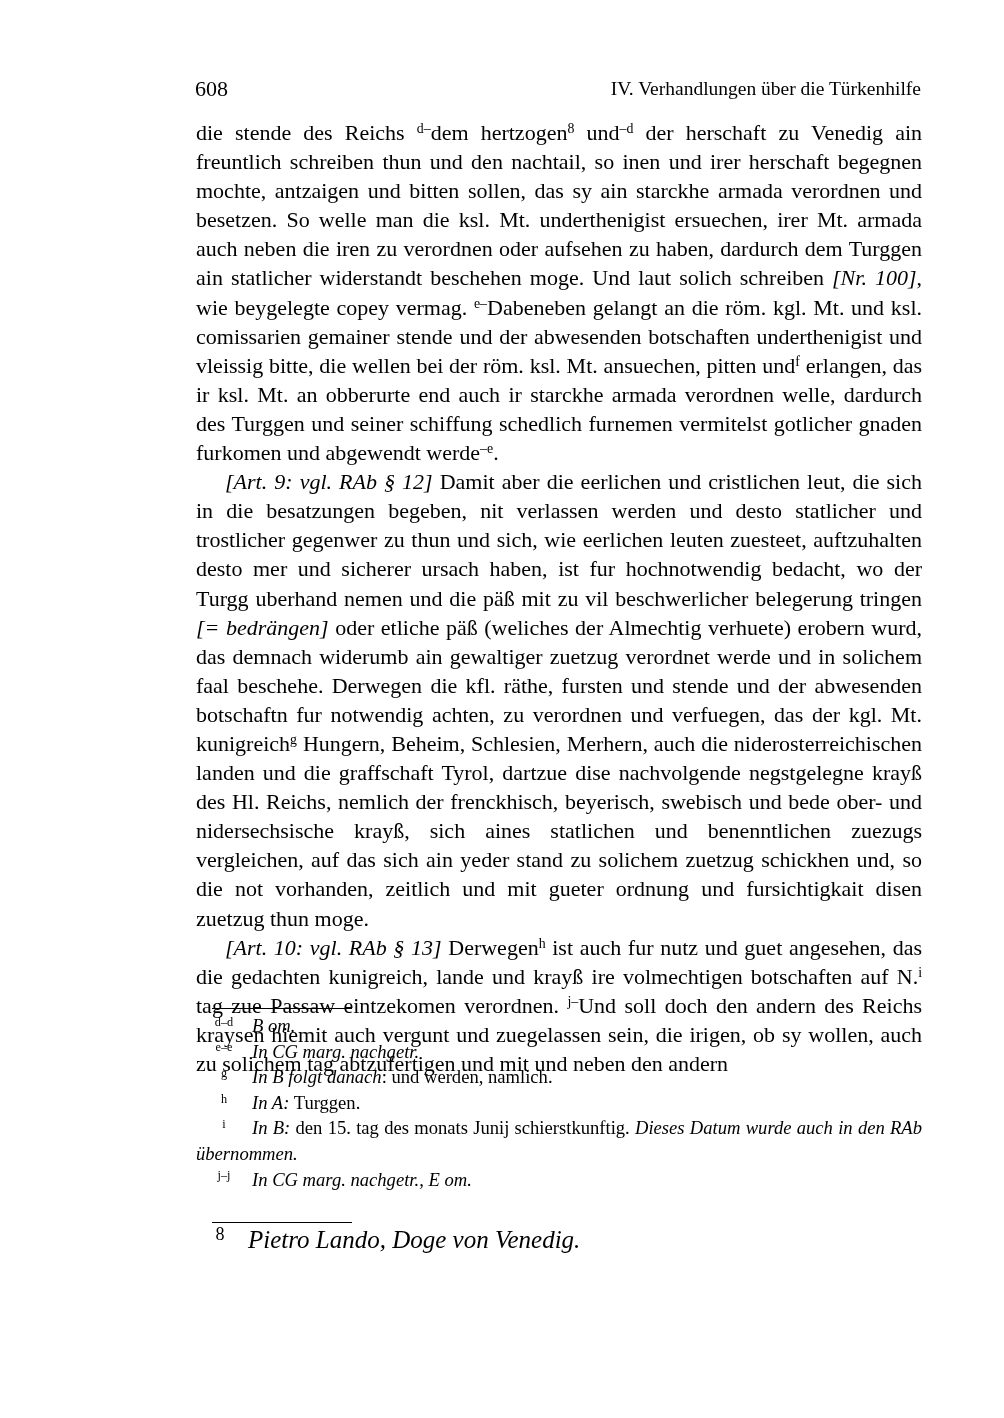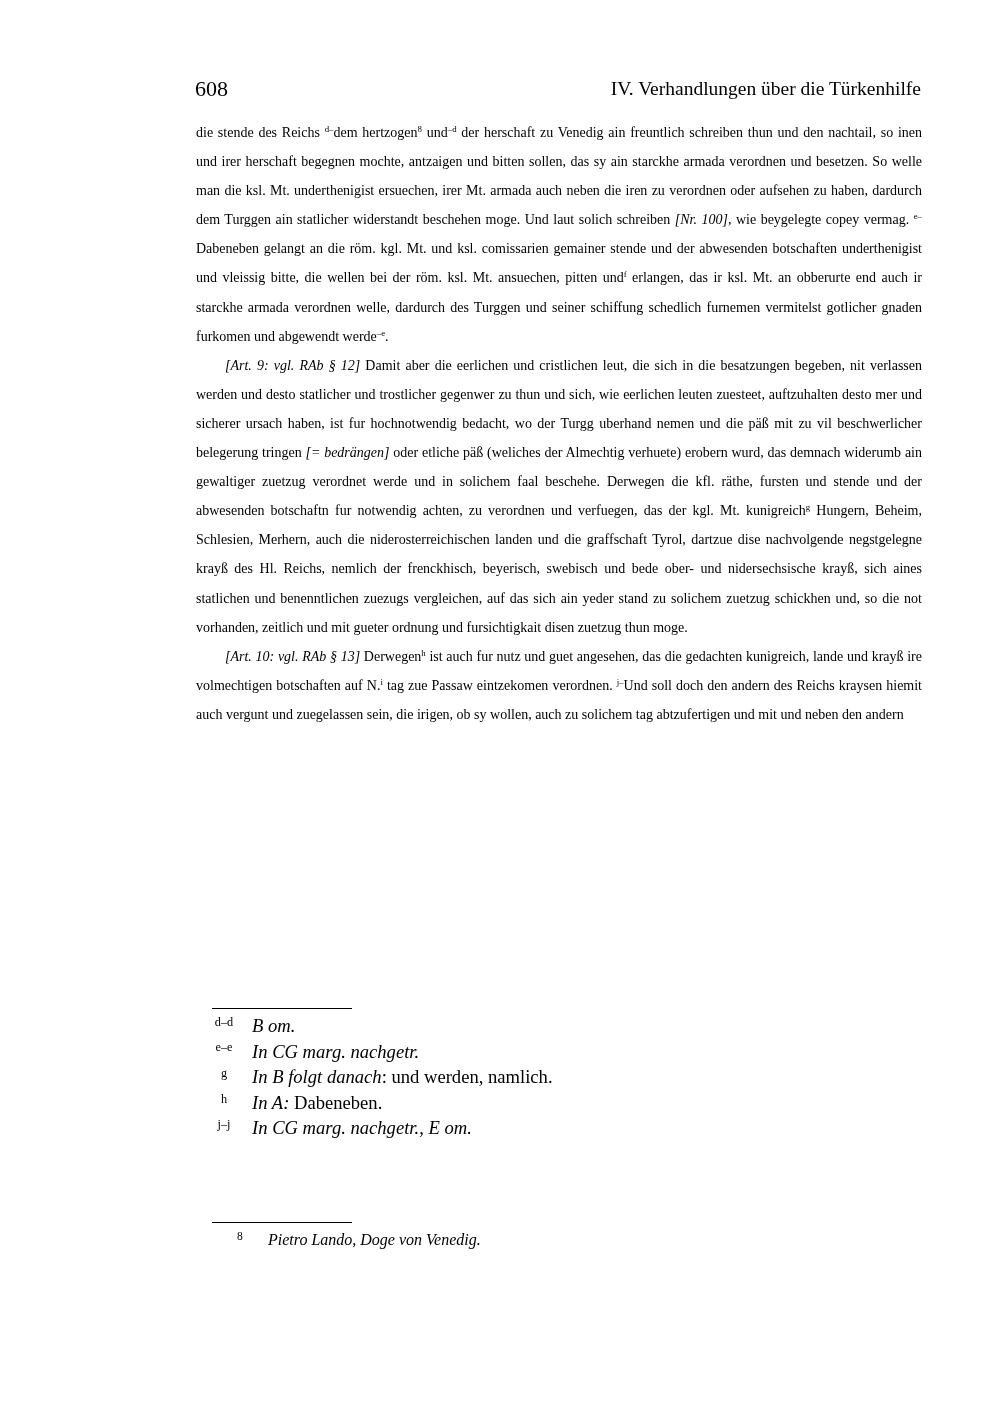--- a/index.html
+++ b/index.html
@@ -49,21 +49,21 @@
     padding-left: 30px;
     box-sizing: border-box;
   }
 
   
   .body {
     position: absolute;
     left: 156px;
     top: 118px;
     width: 726px;
-    font-size: 14px;
+    font-size: 22px;
     line-height: 29.1px;
     text-align: justify;
     text-justify: inter-word;
     hyphens: manual;
   }
   .body p {
     margin: 0;
     text-indent: 0;
   }
   .body p.ind {
@@ -116,24 +116,24 @@
   .fn-rule {
     position: absolute;
     left: 172px;
     top: 1222px;
     width: 140px;
     height: 0;
     border-top: 1.3px solid #000;
   }
   .footnotes {
     position: absolute;
-    left: 172px;
+    left: 152px;
     top: 1227px;
     width: 726px;
-    font-size: 16px;
+    font-size: 25px;
     line-height: 25.6px;
   }
   .footnotes .fnote { margin: 0; }
   .footnotes .mk {
     display: inline-block;
     width: 56px;
     text-align: center;
     font-size: 0.72em;
     vertical-align: 0.42em;
     line-height: 0;
@@ -153,21 +153,22 @@
       <p><span>die stende des Reichs </span><sup>d–</sup><span>dem hertzogen</span><sup>8</sup><span> und</span><sup>–d</sup><span> der herschaft zu Venedig ain freuntlich schreiben thun und den nachtail, so inen und irer herschaft begegnen mochte, antzaigen und bitten sollen, das sy ain starckhe armada verordnen und besetzen. So welle man die ksl. Mt. underthenigist ersuechen, irer Mt. armada auch neben die iren zu verordnen oder aufsehen zu haben, dardurch dem Turggen ain statlicher widerstandt beschehen moge. Und laut solich schreiben </span><span class="it">[Nr. 100]</span><span>, wie beygelegte copey vermag. </span><sup>e–</sup><span>Dabeneben gelangt an die röm. kgl. Mt. und ksl. comissarien gemainer stende und der abwesenden botschaften underthenigist und vleissig bitte, die wellen bei der röm. ksl. Mt. ansuechen, pitten und</span><sup>f</sup><span> erlangen, das ir ksl. Mt. an obberurte end auch ir starckhe armada verordnen welle, dardurch des Turggen und seiner schiffung schedlich furnemen vermitelst gotlicher gnaden furkomen und abgewendt werde</span><sup>–e</sup><span>.</span></p>
       <p class="ind"><span class="it">[Art. 9: vgl. RAb § 12]</span><span> Damit aber die eerlichen und cristlichen leut, die sich in die besatzungen begeben, nit verlassen werden und desto statlicher und trostlicher gegenwer zu thun und sich, wie eerlichen leuten zuesteet, auftzuhalten desto mer und sicherer ursach haben, ist fur hochnotwendig bedacht, wo der Turgg uberhand nemen und die päß mit zu vil beschwerlicher belegerung tringen </span><span class="it">[= bedrängen]</span><span> oder etliche päß (weliches der Almechtig verhuete) erobern wurd, das demnach widerumb ain gewaltiger zuetzug verordnet werde und in solichem faal beschehe. Derwegen die kfl. räthe, fursten und stende und der abwesenden botschaftn fur notwendig achten, zu verordnen und verfuegen, das der kgl. Mt. kunigreich</span><sup>g</sup><span> Hungern, Beheim, Schlesien, Merhern, auch die niderosterreichischen landen und die graffschaft Tyrol, dartzue dise nachvolgende negstgelegne krayß des Hl. Reichs, nemlich der frenckhisch, beyerisch, swebisch und bede ober- und nidersechsische krayß, sich aines statlichen und benenntlichen zuezugs vergleichen, auf das sich ain yeder stand zu solichem zuetzug schickhen und, so die not vorhanden, zeitlich und mit gueter ordnung und fursichtigkait disen zuetzug thun moge.</span></p>
       <p class="ind"><span class="it">[Art. 10: vgl. RAb § 13]</span><span> Derwegen</span><sup>h</sup><span> ist auch fur nutz und guet angesehen, das die gedachten kunigreich, lande und krayß ire volmechtigen botschaften auf N.</span><sup>i</sup><span> tag zue Passaw eintzekomen verordnen. </span><sup>j–</sup><span>Und soll doch den andern des Reichs kraysen hiemit auch vergunt und zuegelassen sein, die irigen, ob sy wollen, auch zu solichem tag abtzufertigen und mit und neben den andern</span></p>
     </div>
 
   <div class="app-rule"></div>
   <div class="apparatus">
       <p class="note"><span class="mk">d–d</span><span class="ntext"><span class="it">B om.</span></span></p>
       <p class="note"><span class="mk">e–e</span><span class="ntext"><span class="it">In CG marg. nachgetr.</span></span></p>
       <p class="note"><span class="mk">g</span><span class="ntext"><span class="it">In B folgt danach</span><span>: und werden, namlich.</span></span></p>
-      <p class="note"><span class="mk">h</span><span class="ntext"><span class="it">In A:</span><span> Dabeneben.</span></span></p>
+      <p class="note"><span class="mk">h</span><span class="ntext"><span class="it">In A:</span><span> Turggen.</span></span></p>
+      <p class="note"><span class="mk">i</span><span class="ntext"><span class="it">In B:</span><span> den 15. tag des monats Junij schierstkunftig. </span><span class="it">Dieses Datum wurde auch in den RAb übernommen.</span></span></p>
       <p class="note"><span class="mk">j–j</span><span class="ntext"><span class="it">In CG marg. nachgetr., E om.</span></span></p>
     </div>
 
   <div class="fn-rule"></div>
   <div class="footnotes">
       <p class="fnote"><span class="mk">8</span><span><span class="it">Pietro Lando, Doge von Venedig.</span></span></p>
     </div>
 
 </div>
 

